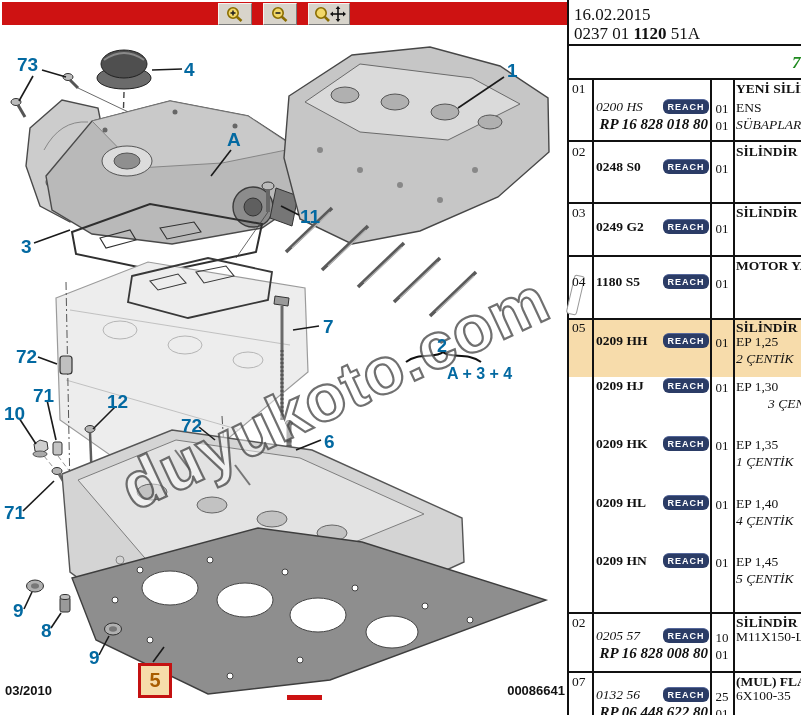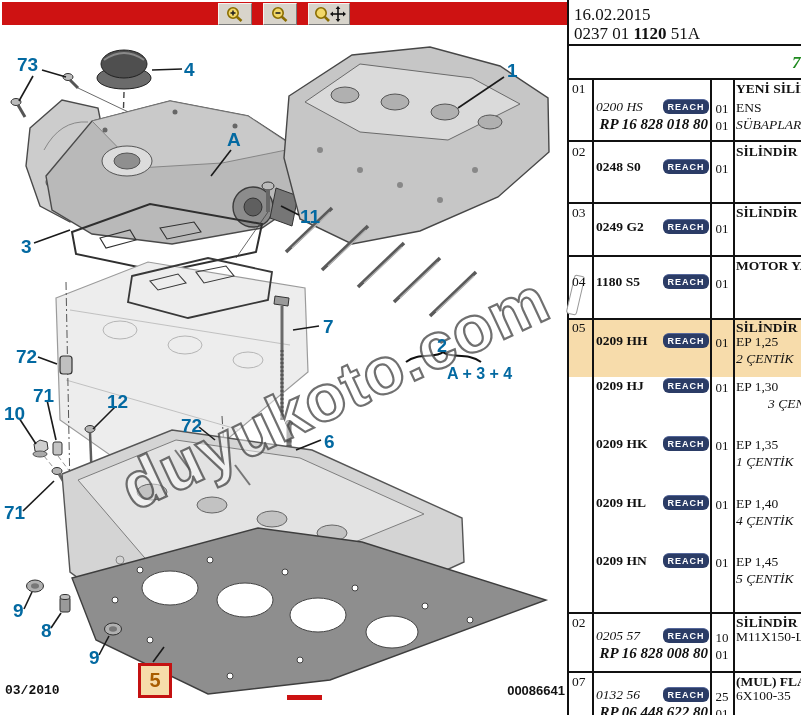--- a/index.html
+++ b/index.html
@@ -269,21 +269,21 @@
   <div class="lbl" style="left:181px;top:415px;">72</div>
   <div class="lbl" style="left:324px;top:431px;">6</div>
   <div class="lbl" style="left:4px;top:502px;">71</div>
   <div class="lbl" style="left:13px;top:600px;">9</div>
   <div class="lbl" style="left:41px;top:620px;">8</div>
   <div class="lbl" style="left:89px;top:647px;">9</div>
   <div class="lbl" style="left:437px;top:336px;font-size:18px;">2</div>
   <div class="lbl" style="left:404px;top:365px;font-size:16px;padding-left:43px;">A + 3 + 4</div>
   <div class="box5">5</div>
 
-  <div class="ftr" style="left:5px;top:683px;font-family:Liberation Mono, monospace;">03/2010</div>
+  <div class="ftr" style="left:5px;top:683px;">03/2010</div>
   <div class="ftr" style="left:479px;top:683px;width:86px;text-align:right;">00086641</div>
 
   <div class="redbar"></div>
   <div class="zbtn" style="left:218px;width:32px;" title="">
     <svg width="24" height="16" viewBox="0 0 24 16">
       <circle cx="10" cy="7" r="5.2" fill="#f2d868" stroke="#8a6d00" stroke-width="1.6"></circle>
       <line x1="13.8" y1="10.8" x2="18.5" y2="15" stroke="#8a6d00" stroke-width="2.6"></line>
       <line x1="10" y1="4.5" x2="10" y2="9.5" stroke="#222" stroke-width="1.6"></line>
       <line x1="7.5" y1="7" x2="12.5" y2="7" stroke="#222" stroke-width="1.6"></line>
     </svg>

